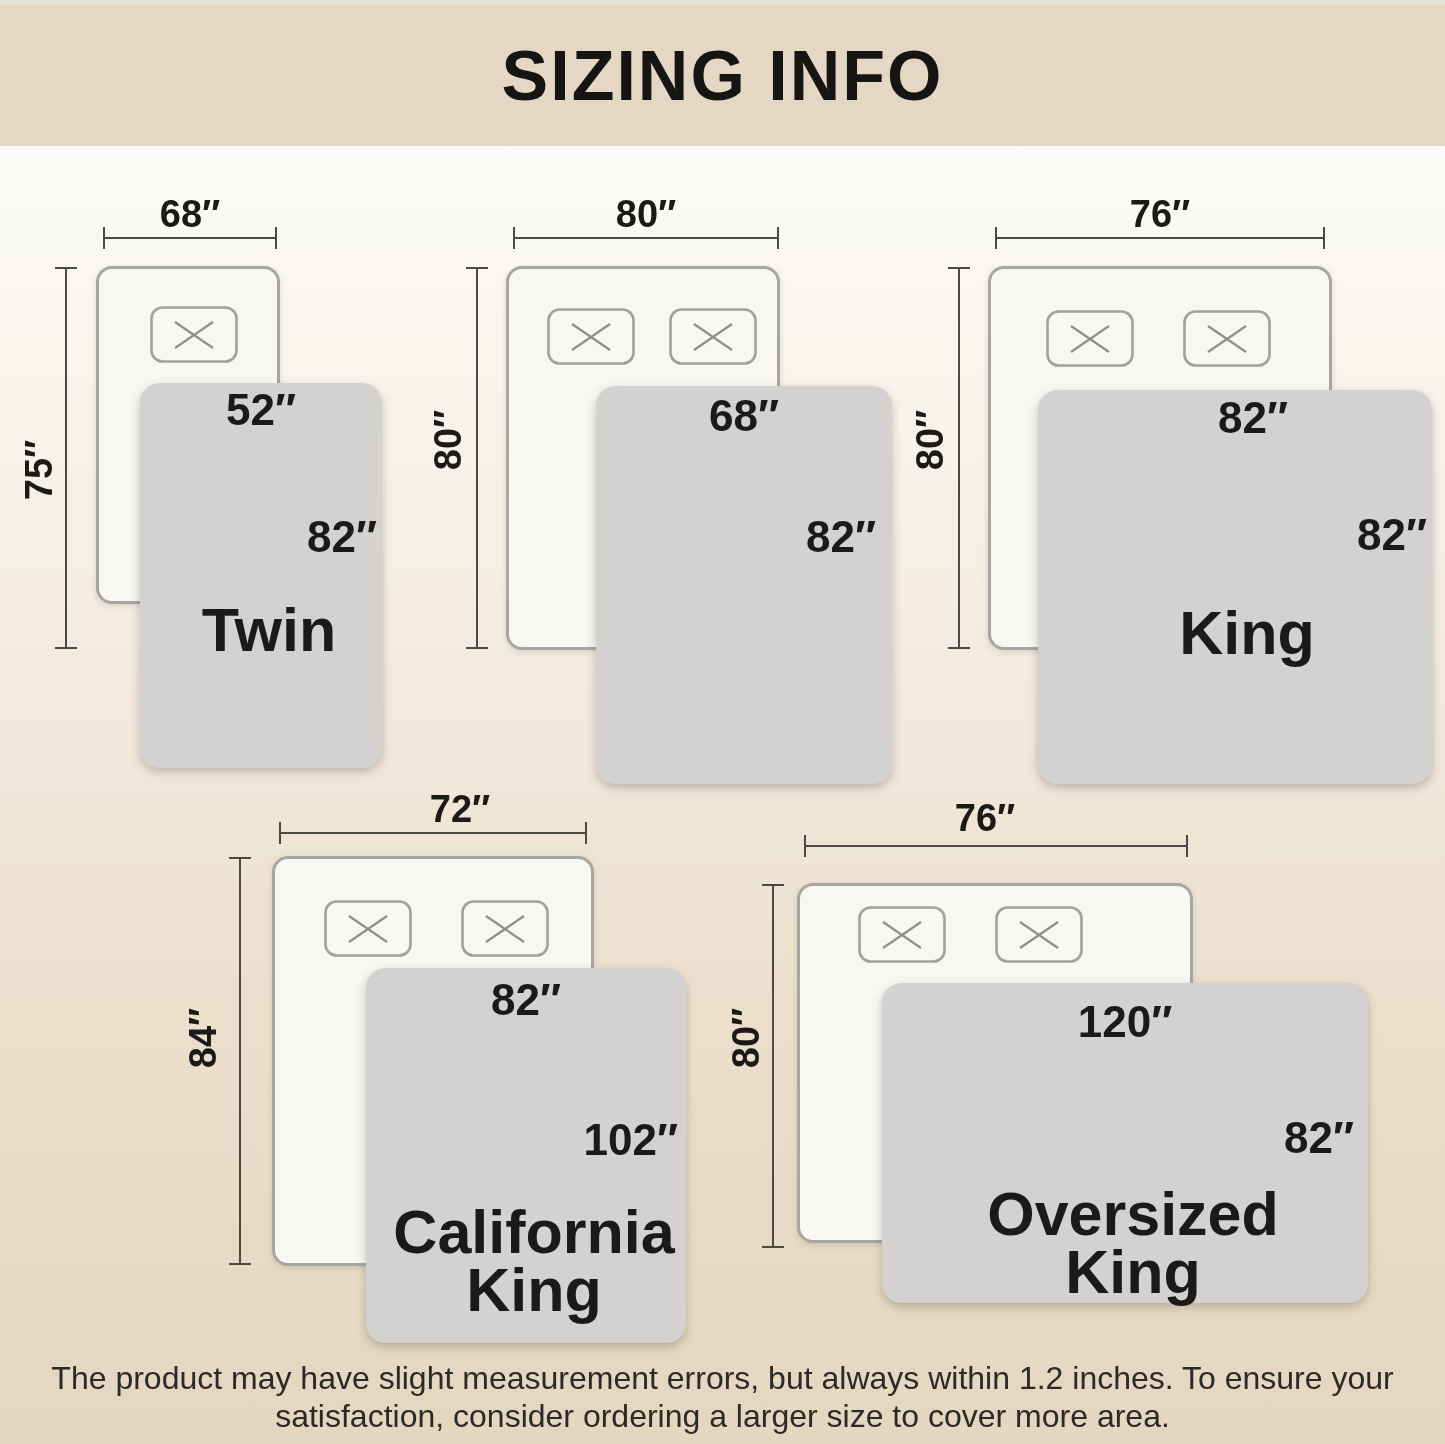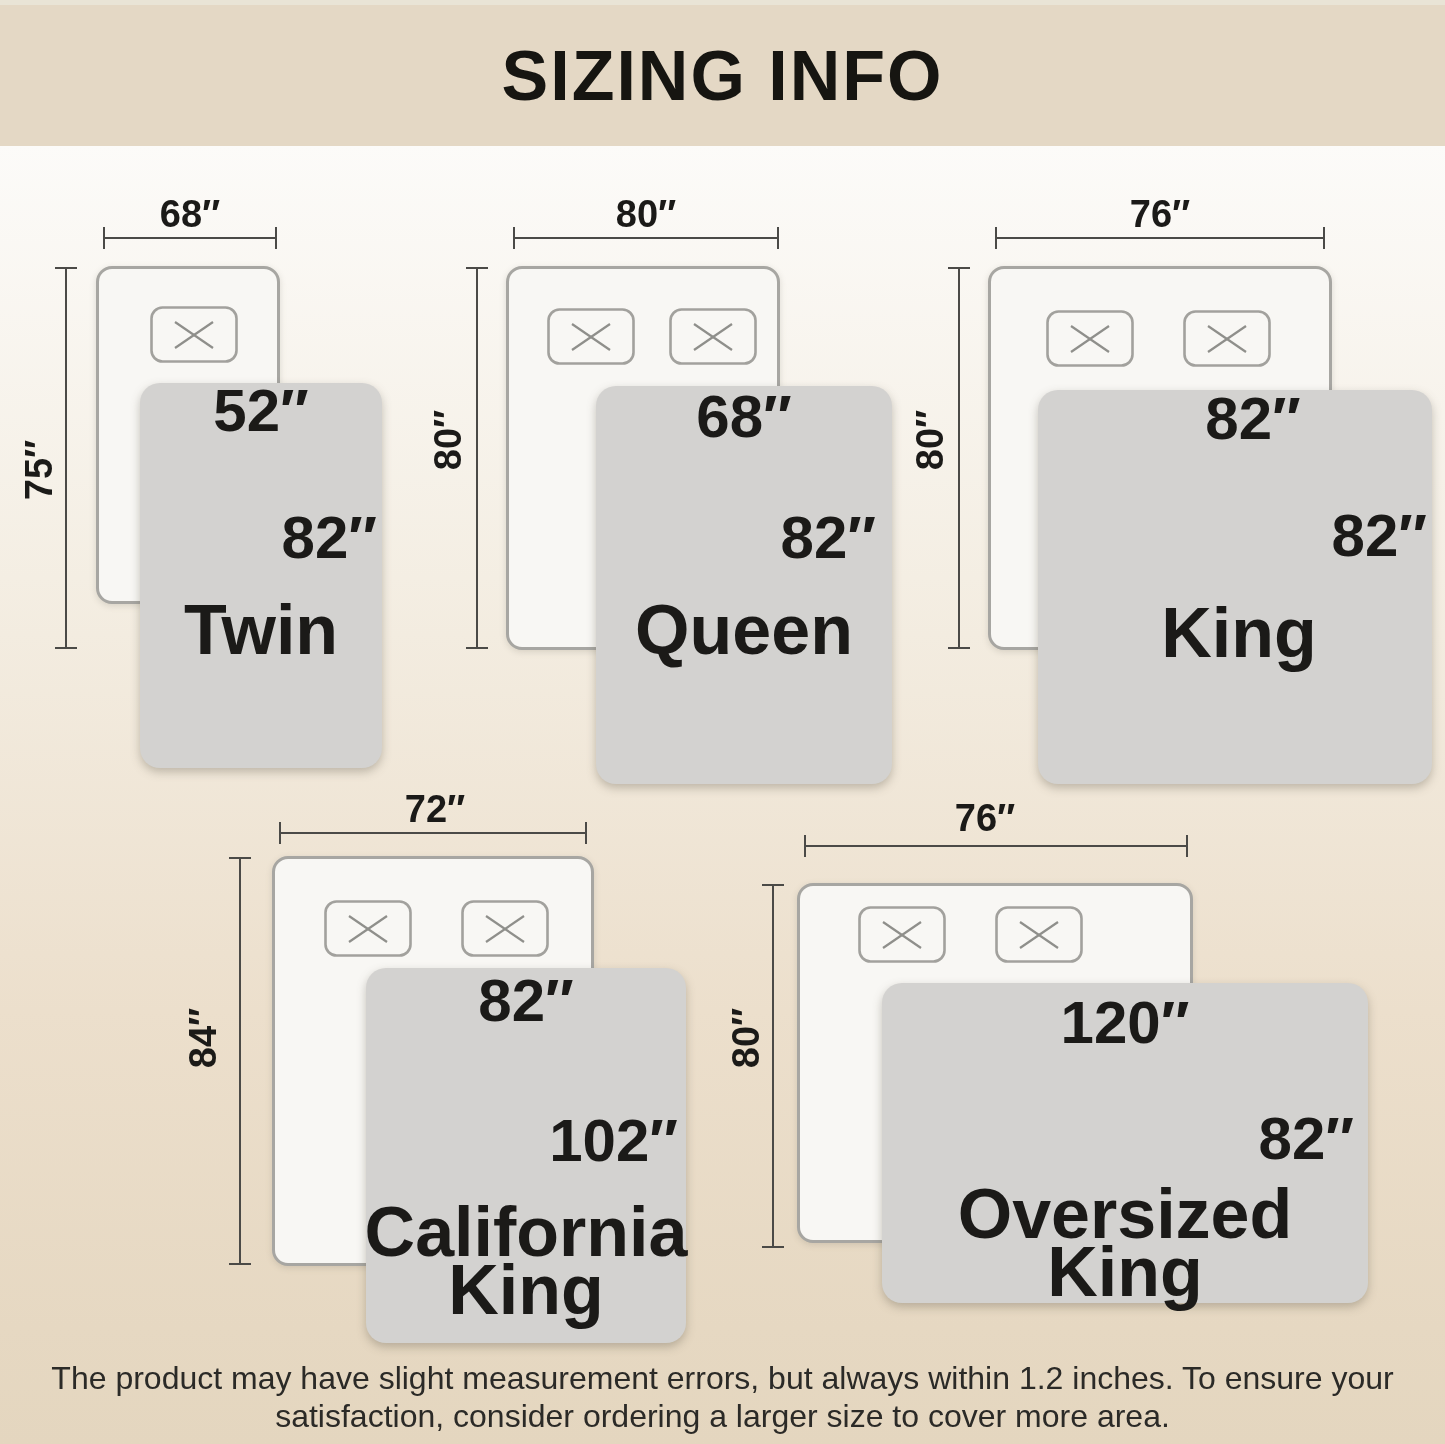--- a/index.html
+++ b/index.html
@@ -34,26 +34,26 @@
   .hdim::before{left:-1px}.hdim::after{right:-1px}
   .vdim{position:absolute;width:2px;background:#4b4a47;}
   .vdim::before,.vdim::after{content:"";position:absolute;height:2px;width:22px;left:-10px;background:#4b4a47;}
   .vdim::before{top:-1px}.vdim::after{bottom:-1px}
   
   .dim{
     position:absolute;transform:translate(-50%,-50%);
     font-size:38px;font-weight:700;white-space:nowrap;
   }
   .dim.rot{transform:translate(-50%,-50%) rotate(-90deg);}
-  .num{position:absolute;font-size:60px;font-weight:700;white-space:nowrap;}
+  .num{position:absolute;font-size:44px;font-weight:700;white-space:nowrap;}
   .num.ctr{transform:translate(-50%,-50%);}
   .num.rgt{transform:translate(0,-50%);}
   .bname{
     position:absolute;transform:translate(-50%,-50%);
-    font-size:70px;font-weight:700;line-height:58px;text-align:center;white-space:nowrap;
+    font-size:61px;font-weight:700;line-height:58px;text-align:center;white-space:nowrap;margin-left:8px;
   }
   
   .disclaimer{
     position:absolute;left:0;top:1359px;width:1445px;text-align:center;
     font-size:32px;font-weight:400;line-height:38px;color:#2b2a27;
   }
 </style>
 </head>
 <body>
 
@@ -95,24 +95,20 @@
       <line x1="63" y1="16" x2="25" y2="42" stroke="#8f8f8b" stroke-width="2.2"></line>
     </svg>
     <svg class="pillow" style="left:669px;top:308px" viewBox="0 0 88 57" preserveAspectRatio="none">
       <rect x="1.5" y="1.5" width="85" height="54" rx="11" fill="#f8f7f4" stroke="#a2a19d" stroke-width="2.6"></rect>
       <line x1="25" y1="16" x2="63" y2="42" stroke="#8f8f8b" stroke-width="2.2"></line>
       <line x1="63" y1="16" x2="25" y2="42" stroke="#8f8f8b" stroke-width="2.2"></line>
     </svg>
     <div class="blanket" style="left:596px;top:386px;width:296px;height:398px"></div>
     <div class="num ctr" style="left:744px;top:416px">68″</div>
     <div class="num rgt" style="right:569px;top:537px">82″</div>
-    <div class="bname" style="left:744px;top:630px">
-      <div>Queen</div>
-      <div></div>
-    </div>
   </div>
 
   <div class="bed">
     <div class="hdim" style="left:996px;top:237px;width:328px"></div>
     <div class="dim" style="left:1160px;top:214px">76″</div>
     <div class="vdim" style="left:958px;top:268px;height:380px"></div>
     <div class="dim rot" style="left:930px;top:440px">80″</div>
     <div class="mattress" style="left:988px;top:266px;width:344px;height:384px"></div>
     <svg class="pillow" style="left:1046px;top:310px" viewBox="0 0 88 57" preserveAspectRatio="none">
       <rect x="1.5" y="1.5" width="85" height="54" rx="11" fill="#f8f7f4" stroke="#a2a19d" stroke-width="2.6"></rect>
@@ -128,21 +124,21 @@
     <div class="num ctr" style="left:1253px;top:418px">82″</div>
     <div class="num rgt" style="right:18px;top:535px">82″</div>
     <div class="bname" style="left:1239px;top:633px">
       <div>King</div>
       <div></div>
     </div>
   </div>
 
   <div class="bed">
     <div class="hdim" style="left:280px;top:832px;width:306px"></div>
-    <div class="dim" style="left:435px;top:809px">72″</div>
+    <div class="dim" style="left:460px;top:809px">72″</div>
     <div class="vdim" style="left:239px;top:858px;height:406px"></div>
     <div class="dim rot" style="left:203px;top:1038px">84″</div>
     <div class="mattress" style="left:272px;top:856px;width:322px;height:410px"></div>
     <svg class="pillow" style="left:324px;top:900px" viewBox="0 0 88 57" preserveAspectRatio="none">
       <rect x="1.5" y="1.5" width="85" height="54" rx="11" fill="#f8f7f4" stroke="#a2a19d" stroke-width="2.6"></rect>
       <line x1="25" y1="16" x2="63" y2="42" stroke="#8f8f8b" stroke-width="2.2"></line>
       <line x1="63" y1="16" x2="25" y2="42" stroke="#8f8f8b" stroke-width="2.2"></line>
     </svg>
     <svg class="pillow" style="left:461px;top:900px" viewBox="0 0 88 57" preserveAspectRatio="none">
       <rect x="1.5" y="1.5" width="85" height="54" rx="11" fill="#f8f7f4" stroke="#a2a19d" stroke-width="2.6"></rect>

